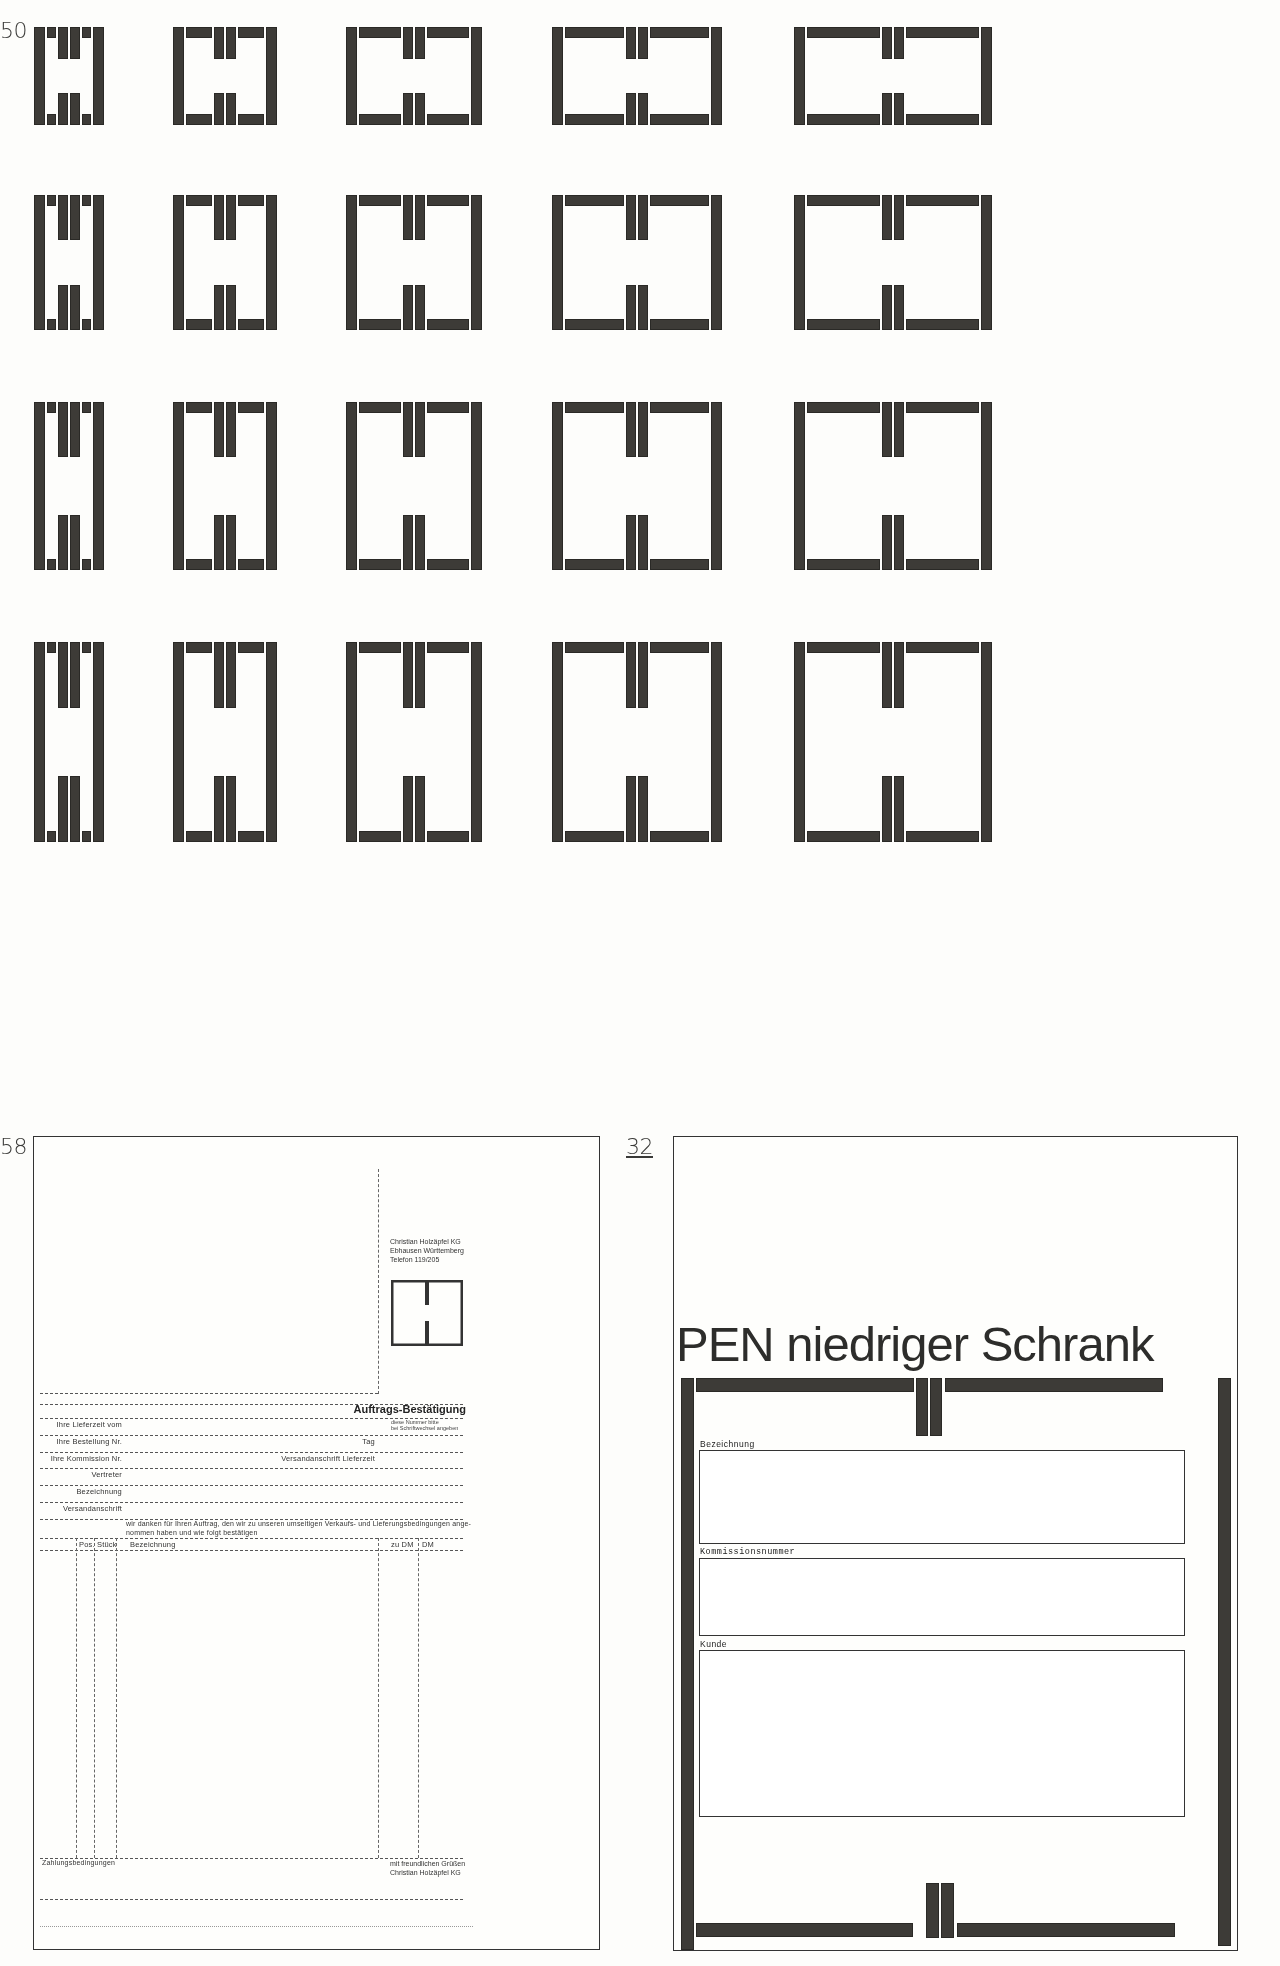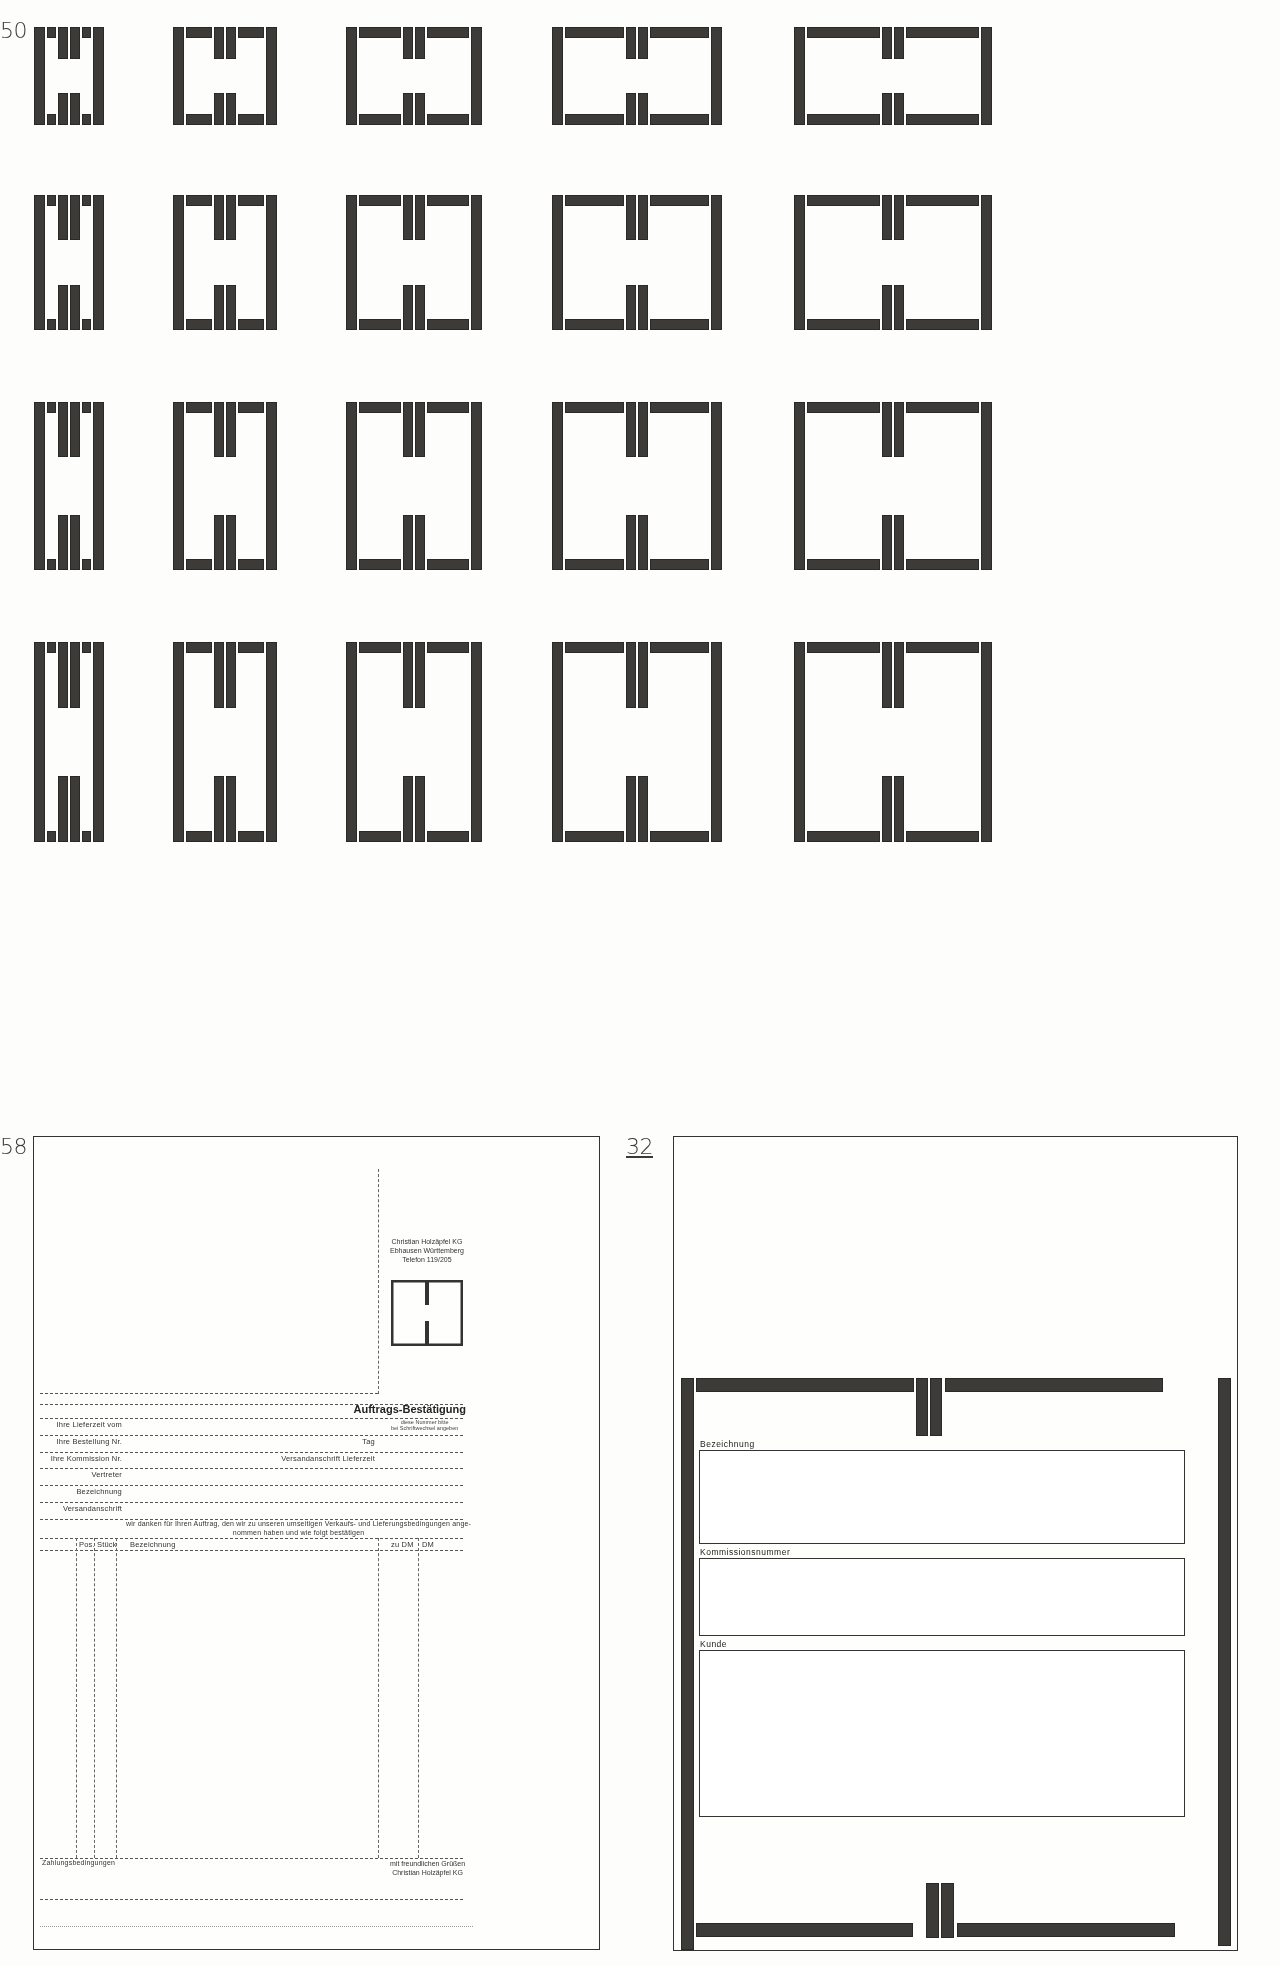--- a/index.html
+++ b/index.html
@@ -14,21 +14,21 @@
     font-size: 22px; font-weight: 300; color: #3a3a38; letter-spacing: -0.5px;
   }
   .glyph { position: absolute; }
   .glyph .bar { position: absolute; background: #3d3b37; box-shadow: 0 0 0 1px #2a2926 inset; }
 
   
   .panel31 {
     position: absolute; left: 33px; top: 1136px; width: 567px; height: 814px;
     border: 1.5px solid #333; background: #fefefc; box-sizing: border-box;
   }
-  .p31-abs { position: absolute; text-align: center; }
+  .p31-abs { position: absolute; }
   .dash-h { position: absolute; height: 0; border-top: 1.2px dashed #555; }
   .dash-v { position: absolute; width: 0; border-left: 1px dashed #666; }
   .tiny { font-size: 7.5px; color: #333; white-space: nowrap; letter-spacing: 0.2px; }
   .tinyer { font-size: 5.5px; color: #444; line-height: 6px; white-space: nowrap; }
   .addr { font-size: 7px; line-height: 9px; color: #333; white-space: nowrap; }
   .title31 { font-size: 11px; font-weight: bold; color: #222; white-space: nowrap; }
   .label-r { text-align: right; }
 
   
   .panel32 {
@@ -369,34 +369,35 @@
   <div class="p31-abs addr" style="left:356px;top:722px;">
     <div>mit freundlichen Grüßen</div>
     <div>Christian Holzäpfel KG</div>
   </div>
 
   <div class="dash-h" style="left:6px;top:762px;width:423px;"></div>
   <div class="dash-h" style="left:6px;top:789px;width:433px;border-top:1px dotted #999;"></div>
 </div>
 
 <div class="panel32">
+  <div class="p32-title">PEN niedriger Schrank</div>
 
   <div class="p32-bar" style="left:7px;top:241px;width:13px;height:572px;"></div>
   <div class="p32-bar" style="left:544px;top:241px;width:13px;height:568px;"></div>
   <div class="p32-bar" style="left:22px;top:241px;width:218px;height:14px;"></div>
   <div class="p32-bar" style="left:271px;top:241px;width:218px;height:14px;"></div>
   <div class="p32-bar" style="left:242px;top:241px;width:12px;height:58px;"></div>
   <div class="p32-bar" style="left:256px;top:241px;width:12px;height:58px;"></div>
   <div class="p32-bar" style="left:22px;top:786px;width:217px;height:14px;"></div>
   <div class="p32-bar" style="left:252px;top:746px;width:13px;height:55px;"></div>
   <div class="p32-bar" style="left:267px;top:746px;width:13px;height:55px;"></div>
   <div class="p32-bar" style="left:283px;top:786px;width:218px;height:14px;"></div>
 
   <div class="field-label" style="left:26px;top:302px;">Bezeichnung</div>
   <div class="field-box" style="left:25px;top:313px;width:486px;height:94px;"></div>
 
-  <div class="field-label" style="left:26px;top:410px;">Kommissionsnummer</div>
+  <div class="field-label" style="left:26px;top:410px;font-family:Liberation Mono, monospace;">Kommissionsnummer</div>
   <div class="field-box" style="left:25px;top:421px;width:486px;height:78px;"></div>
 
   <div class="field-label" style="left:26px;top:502px;">Kunde</div>
   <div class="field-box" style="left:25px;top:513px;width:486px;height:167px;"></div>
 
 </div>
 
 </body></html>

